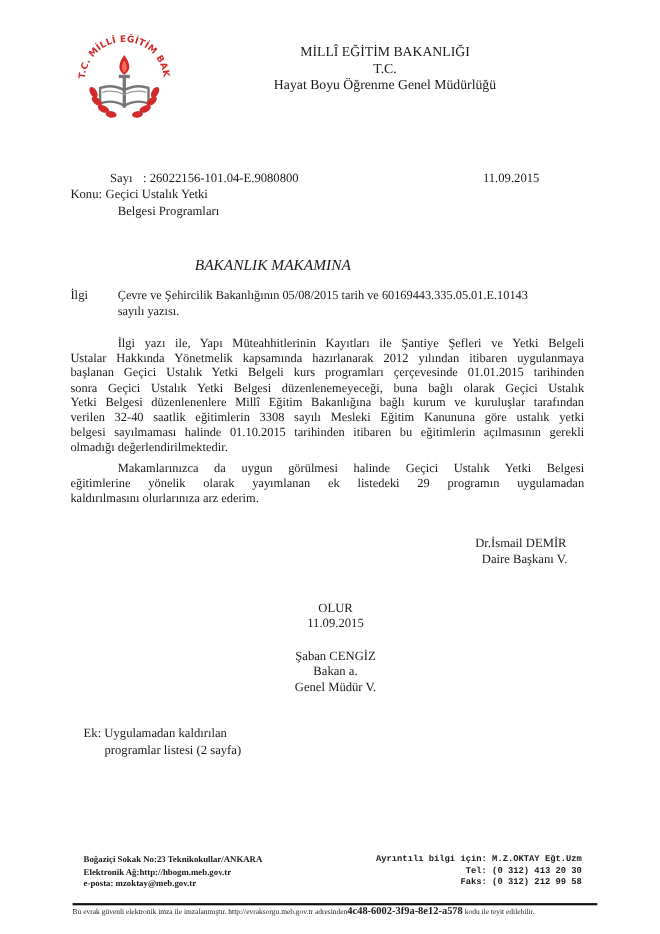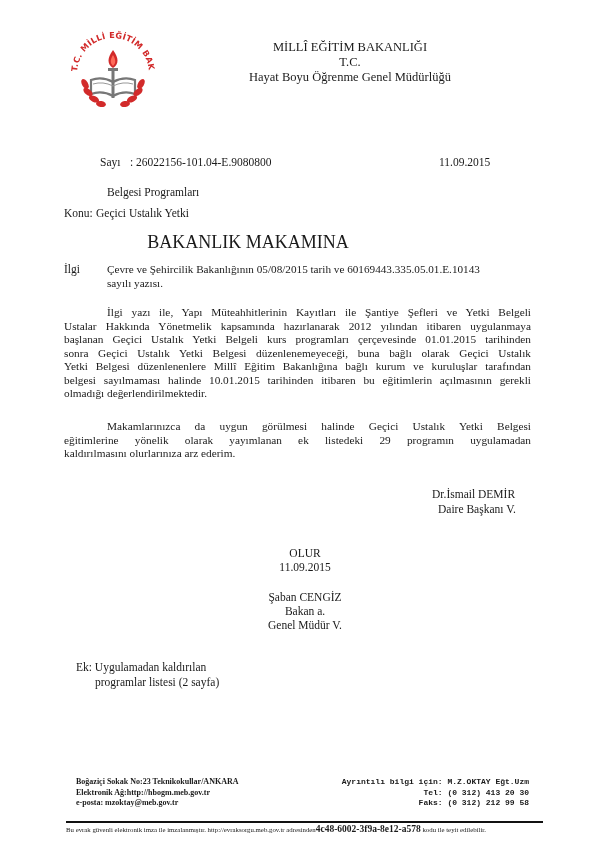--- a/index.html
+++ b/index.html
@@ -58,37 +58,38 @@
   <div>MİLLÎ EĞİTİM BAKANLIĞI</div>
   <div>T.C.</div>
   <div>Hayat Boyu Öğrenme Genel Müdürlüğü</div>
 </div>
 
 <div class="row meta" style="left:64px; top:155px;margin-left:36px;">
   <span style="display:inline-block;width:30px;">Sayı</span><span>: 26022156-101.04-E.9080800</span>
 </div>
 <div class="row meta" style="left:439px; top:155px;">11.09.2015</div>
 <div class="row meta" style="left:64px; top:170px;">
-  <span style="display:inline-block;width:32px;margin-top:36px;">Konu:</span><span>Geçici Ustalık Yetki</span>
+  <span style="display:inline-block;width:32px;">Konu:</span><span>Geçici Ustalık Yetki</span>
 </div>
 <div class="row meta" style="left:107px; top:185px;">Belgesi Programları</div>
 
-<div class="row meta center" style="left:0; width:496px; top:235px; font-size:18px;">BAKANLIK MAKAMINA</div>
+<div class="row meta center" style="left:0; width:496px; top:235px; font-size:14px;font-style:italic;">BAKANLIK MAKAMINA</div>
 
 <div class="row meta" style="left:64px; top:262px;">İlgi</div>
 <div class="row meta" style="left:107px; top:262px; font-size:11.2px;">Çevre ve Şehircilik Bakanlığının 05/08/2015 tarih ve 60169443.335.05.01.E.10143</div>
 <div class="row meta" style="left:107px; top:276px; font-size:11.2px;">sayılı yazısı.</div>
 
 <div class="body-p" style="top:306px;">
   <span class="line" style="padding-left:43px;">İlgi yazı ile, Yapı Müteahhitlerinin Kayıtları ile Şantiye Şefleri ve Yetki Belgeli</span>
   <span class="line">Ustalar Hakkında Yönetmelik kapsamında hazırlanarak 2012 yılından itibaren uygulanmaya</span>
   <span class="line">başlanan Geçici Ustalık Yetki Belgeli kurs programları çerçevesinde 01.01.2015 tarihinden</span>
   <span class="line">sonra Geçici Ustalık Yetki Belgesi düzenlenemeyeceği, buna bağlı olarak Geçici Ustalık</span>
   <span class="line">Yetki Belgesi düzenlenenlere Millî Eğitim Bakanlığına bağlı kurum ve kuruluşlar tarafından</span>
-  <span class="line">belgesi sayılmaması halinde 10.01.2015 tarihinden itibaren bu eğitimlerin açılmasının gerekli</span>
+  <span class="line">verilen 32-40 saatlik eğitimlerin 3308 sayılı Mesleki Eğitim Kanununa göre ustalık yetki</span>
+  <span class="line">belgesi sayılmaması halinde 01.10.2015 tarihinden itibaren bu eğitimlerin açılmasının gerekli</span>
   <span class="line last">olmadığı değerlendirilmektedir.</span>
 </div>
 
 <div class="body-p" style="top:420px;">
   <span class="line" style="padding-left:43px;">Makamlarınızca da uygun görülmesi halinde Geçici Ustalık Yetki Belgesi</span>
   <span class="line">eğitimlerine yönelik olarak yayımlanan ek listedeki 29 programın uygulamadan</span>
   <span class="line last">kaldırılmasını olurlarınıza arz ederim.</span>
 </div>
 
 <div class="row meta" style="left:432px; top:487px;">Dr.İsmail DEMİR</div>

